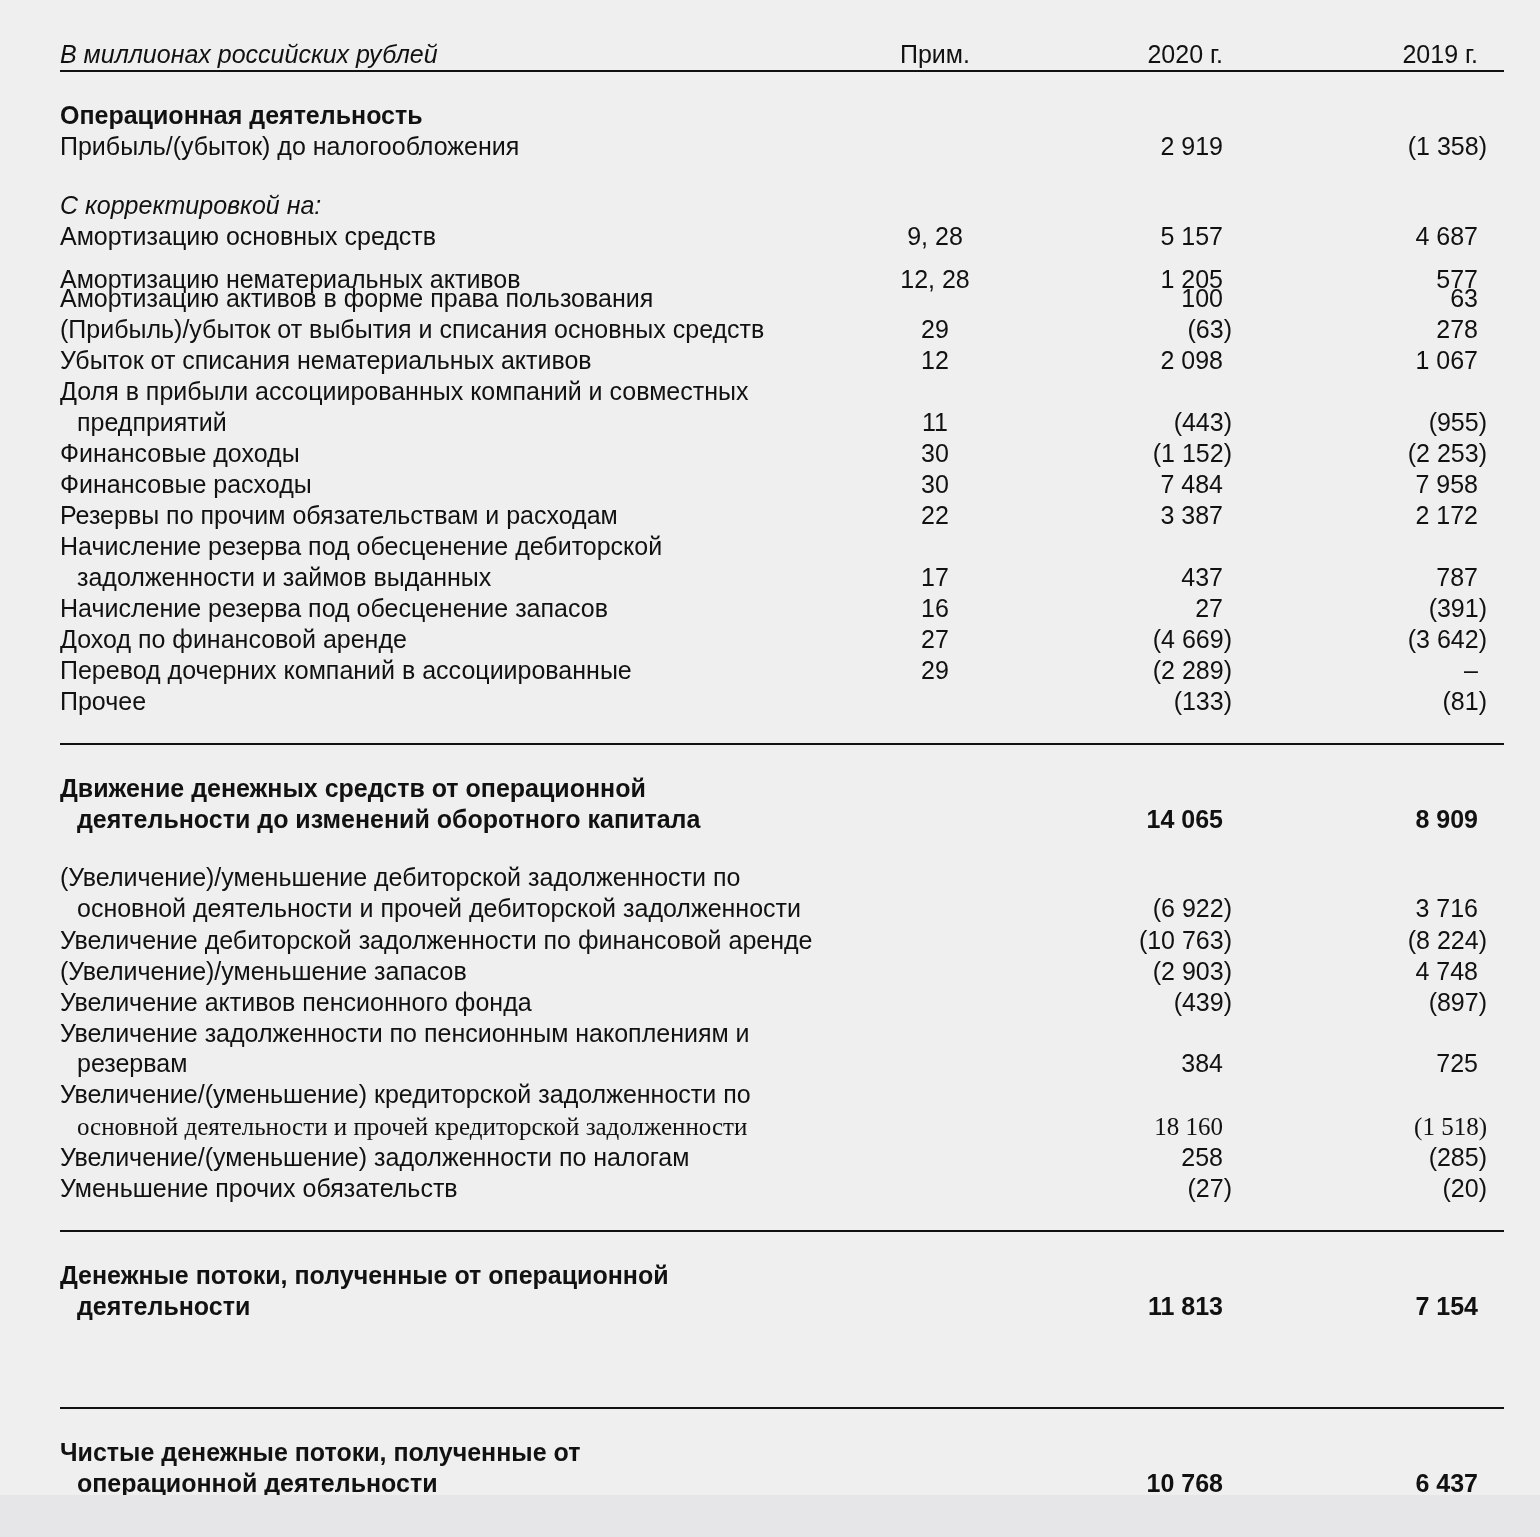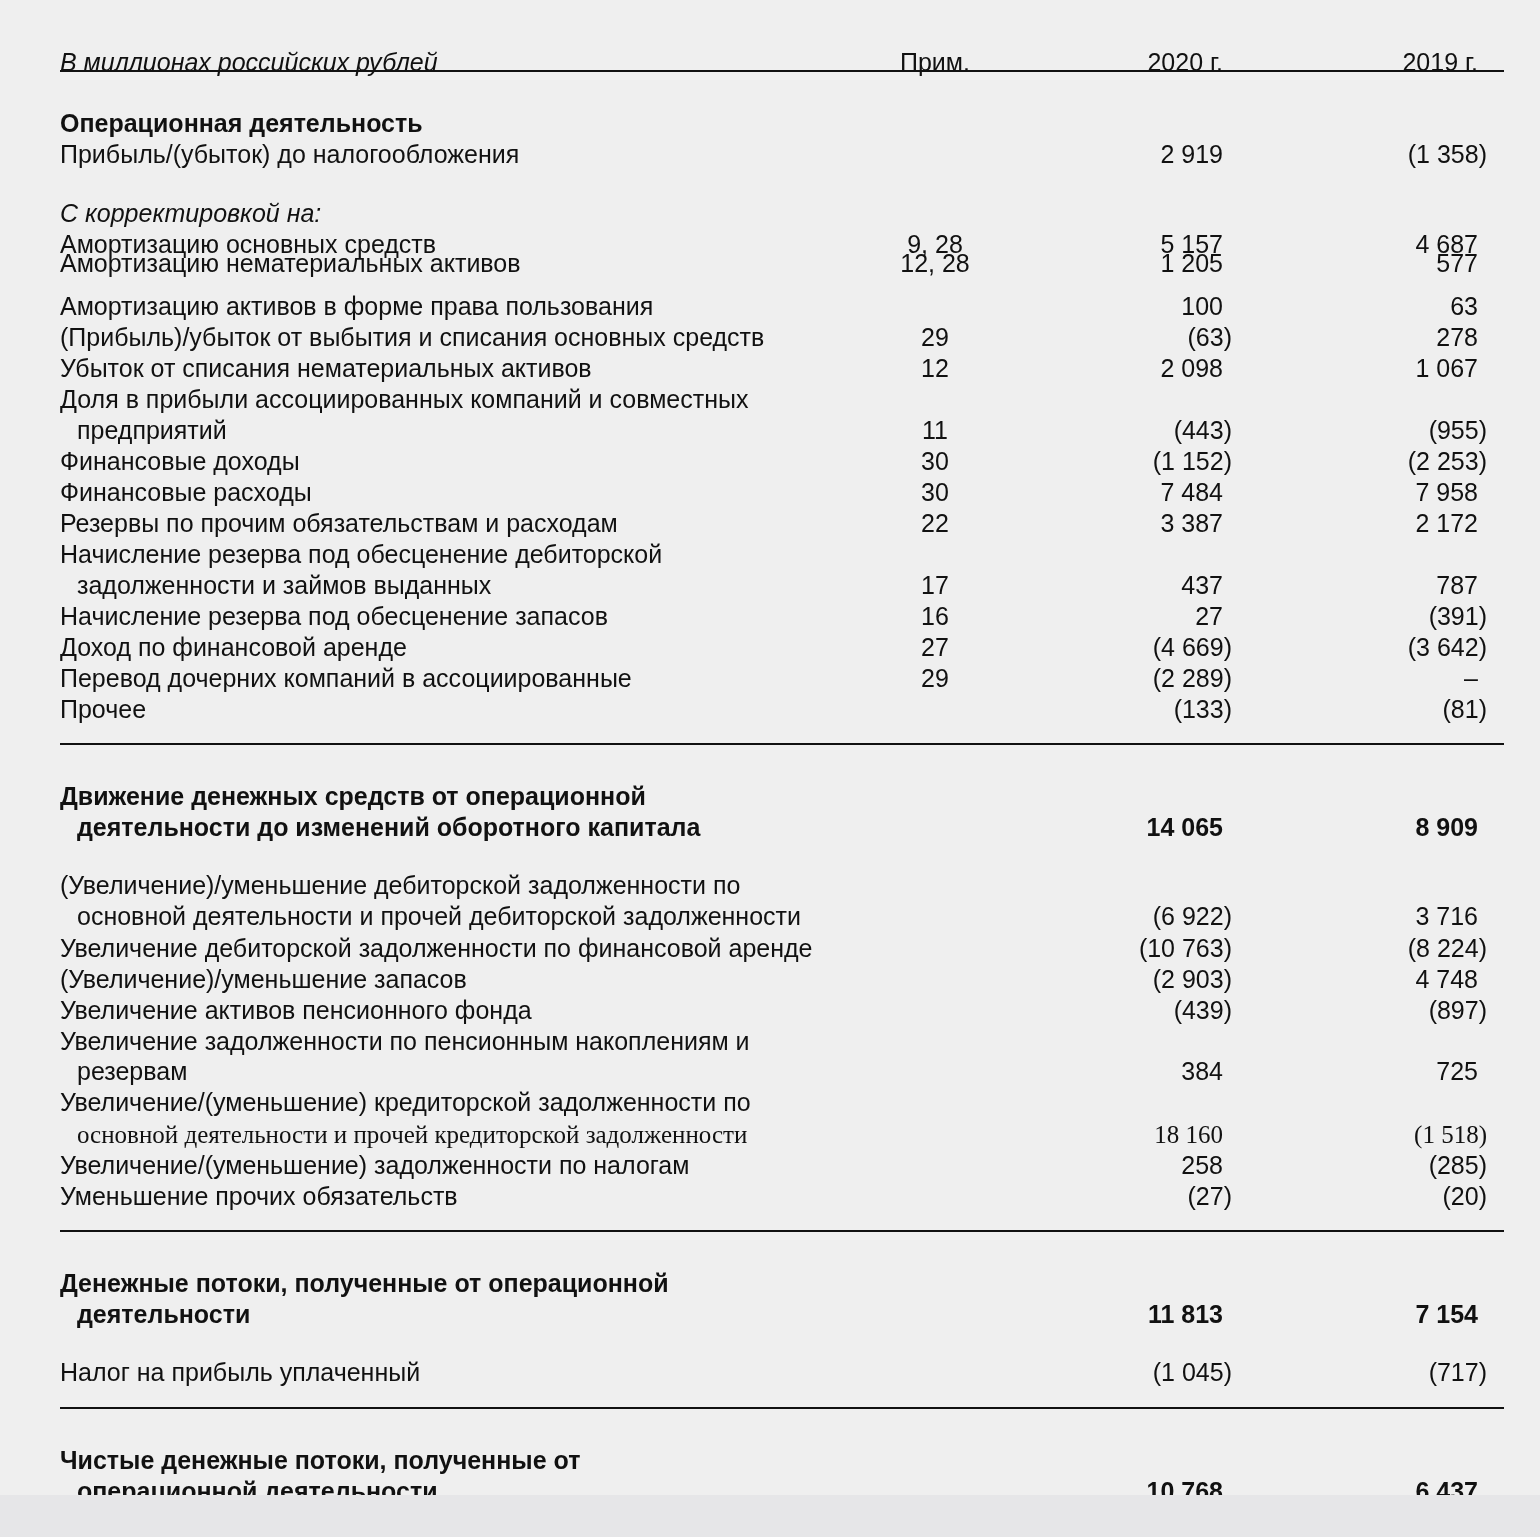--- a/index.html
+++ b/index.html
@@ -15,21 +15,20 @@
       background: #efefef;
     }
     .bottom-band {
       position: absolute; left: 0; top: 1495px; width: 1540px; height: 42px;
       background: #e6e6e8;
     }
     .row {
       position: absolute; left: 60px; width: 1444px;
       font-size: 25px; line-height: 31px; height: 31px;
       white-space: nowrap;
-      margin-top: 8px;
     }
     .label { position: absolute; left: 0; top: 0; }
     .label.indent { left: 17px; }
     .note { position: absolute; left: 815px; width: 120px; text-align: center; top: 0; }
     .v2020 { position: absolute; right: 281px; top: 0; text-align: left; }
     .v2019 { position: absolute; right: 26px; top: 0; text-align: right; }
     .v2020.neg { right: 272px; }
     .v2019.neg { right: 17px; }
     .bold { font-weight: bold; }
     .italic { font-style: italic; }
@@ -65,21 +64,21 @@
   <div class="row" style="top:190px;">
     <span class="label italic">С корректировкой на:</span>
   </div>
 
   <div class="row" style="top:221px;">
     <span class="label">Амортизацию основных средств</span>
     <span class="note">9, 28</span>
     <span class="v2020">5 157</span>
     <span class="v2019">4 687</span>
   </div>
-  <div class="row" style="top:240px;text-decoration:underline;">
+  <div class="row" style="top:264px;text-decoration:underline;">
     <span class="label">Амортизацию нематериальных активов</span>
     <span class="note">12, 28</span>
     <span class="v2020">1 205</span>
     <span class="v2019">577</span>
   </div>
   <div class="row" style="top:283px;">
     <span class="label">Амортизацию активов в форме права пользования</span>
     <span class="note"></span>
     <span class="v2020">100</span>
     <span class="v2019">63</span>
@@ -222,25 +221,20 @@
 
   <div class="row" style="top:1260px;">
     <span class="label bold">Денежные потоки, полученные от операционной</span>
   </div>
   <div class="row" style="top:1291px;">
     <span class="label indent bold">деятельности</span>
     <span class="v2020 bold">11 813</span>
     <span class="v2019 bold">7 154</span>
   </div>
 
-  <div class="row" style="top:1349px;">
-    <span class="label">Налог на прибыль уплаченный</span>
-    <span class="v2020 neg">(1 045)</span>
-    <span class="v2019 neg">(717)</span>
-  </div>
 
   <div class="rule" style="top:1407px;"></div>
 
   <div class="row" style="top:1437px;">
     <span class="label bold">Чистые денежные потоки, полученные от</span>
   </div>
   <div class="row" style="top:1468px;">
     <span class="label indent bold">операционной деятельности</span>
     <span class="v2020 bold">10 768</span>
     <span class="v2019 bold">6 437</span>

